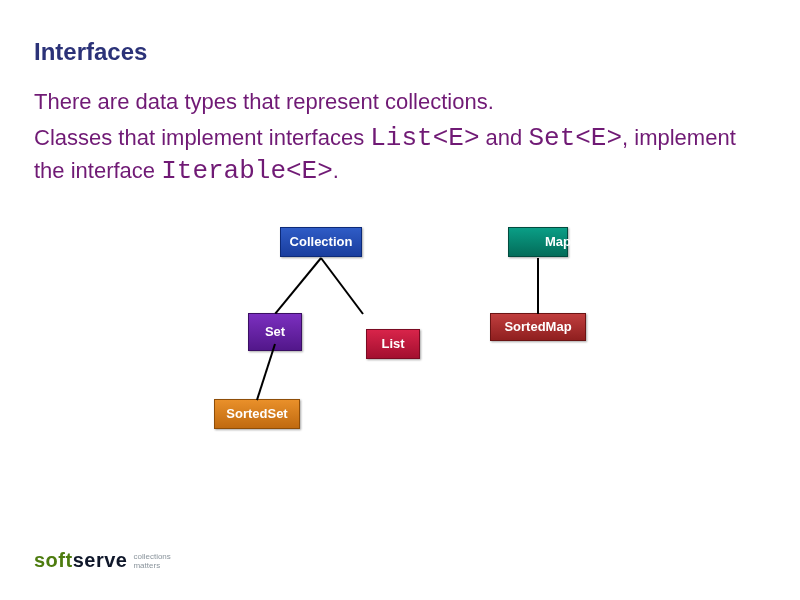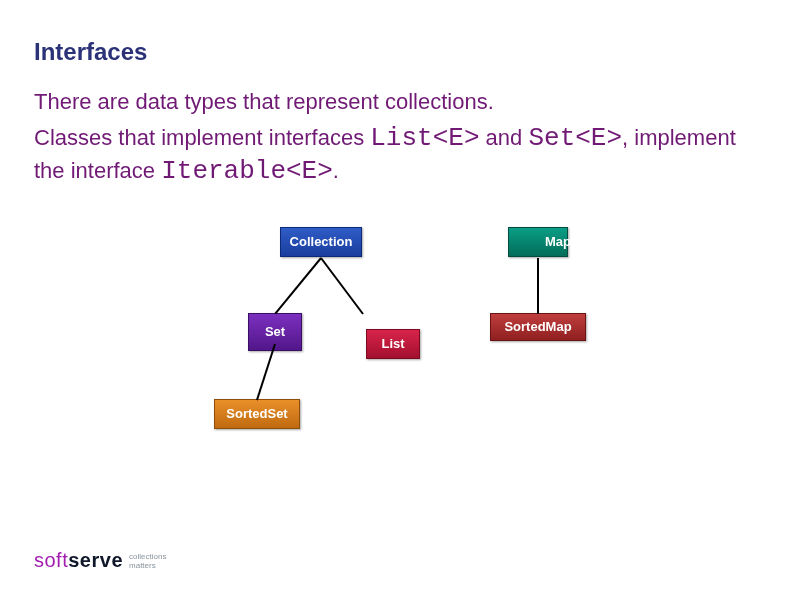--- a/index.html
+++ b/index.html
@@ -108,21 +108,21 @@
     font-family: Arial, sans-serif;
     display: flex;
     align-items: center;
     gap: 6px;
   }
   .logo {
     font-size: 20px;
     font-weight: 400;
     letter-spacing: 0.5px;
   }
-  .logo .soft { color: #a21caf; }
+  .logo .soft { color: #4d7c0f; font-weight: bold; }
   .logo .serve { color: #0f172a; font-weight: 700; }
   .tag {
     font-size: 8px;
     line-height: 9px;
     color: #8a949c;
   }
 </style>
 </head>
 <body>
 

